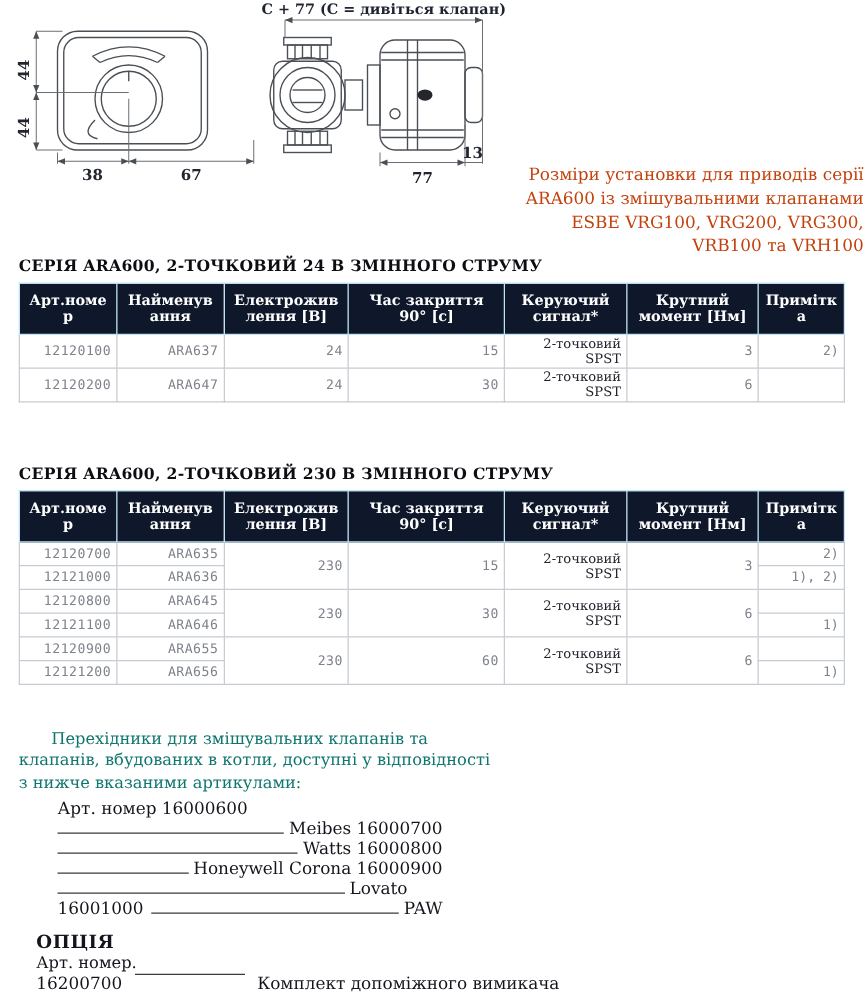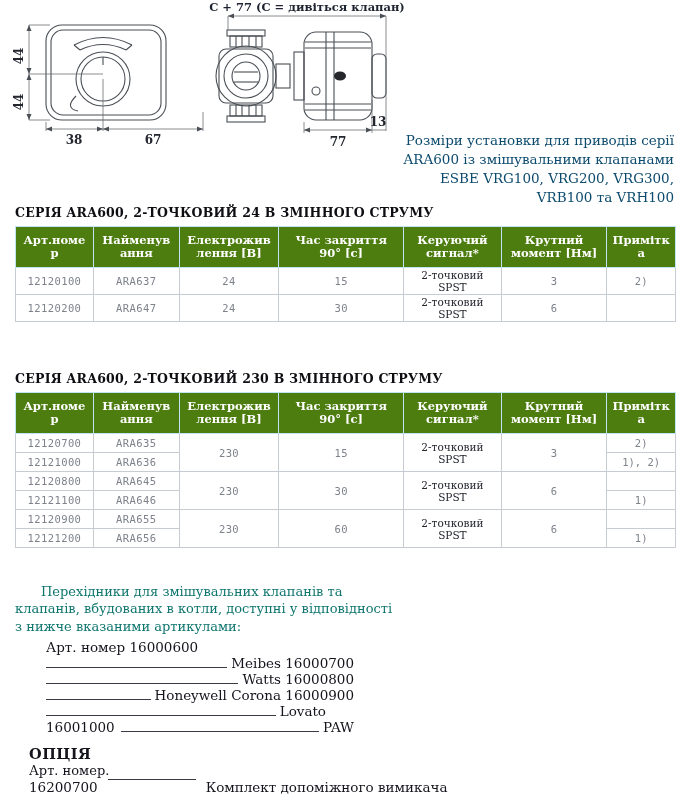--- a/index.html
+++ b/index.html
@@ -10,40 +10,40 @@
   }
 
   
   .drawings { position:absolute; top:0; left:6px; width:432px; height:152px; }
   .drawings svg { display:block; }
   .dim-label { font-family:"DejaVu Serif", serif; font-weight:bold; font-size:12px; fill:#23262f; }
   .dim-label-small { font-family:"DejaVu Serif", serif; font-weight:bold; font-size:11.5px; fill:#1e2330; }
 
   
   .note {
-    position:absolute; top:131px; right:17px; width:280px;
-    text-align:right; color:#0c4a6e; font-size:13.5px; line-height:1.42;
+    position:absolute; top:131px; right:0; width:280px;
+    text-align:right; color:#c2410c; font-size:13.5px; line-height:1.42;
   }
 
   
   .section { position:absolute; left:15px; width:661px; }
   .section-24v  { top:205px; }
   .section-230v { top:371px; }
   .section-title {
     font-weight:bold; font-size:12.5px; letter-spacing:0.25px; color:#0d0d12;
     margin:0 0 6px 0;
   }
   table.spec { width:661px; border-collapse:collapse; table-layout:fixed; }
   table.spec th {
-    background:#4d7c0f; color:#ffffff; font-weight:bold; font-size:11.5px;
+    background:#0f172a; color:#ffffff; font-weight:bold; font-size:11.5px;
     border:1px solid #bfe4f5; text-align:center; vertical-align:middle;
     height:36px; padding:2px 5px; overflow-wrap:break-word; line-height:1.15;
   }
   table.spec td {
-    border:1px solid #c6ccd2; text-align:center; vertical-align:middle;
+    border:1px solid #c6ccd2; text-align:right; vertical-align:middle;
     height:16px; padding:1px 4px;
   }
   td.num {
     font-family:"DejaVu Sans Mono", "Liberation Mono", monospace;
     font-size:10.5px; color:#7e828b; letter-spacing:0.4px;
   }
   td.sig { font-size:10.5px; color:#22242d; }
   td.note-cell {
     text-align:left; padding-left:8px;
     font-family:"DejaVu Sans Mono", "Liberation Mono", monospace;

